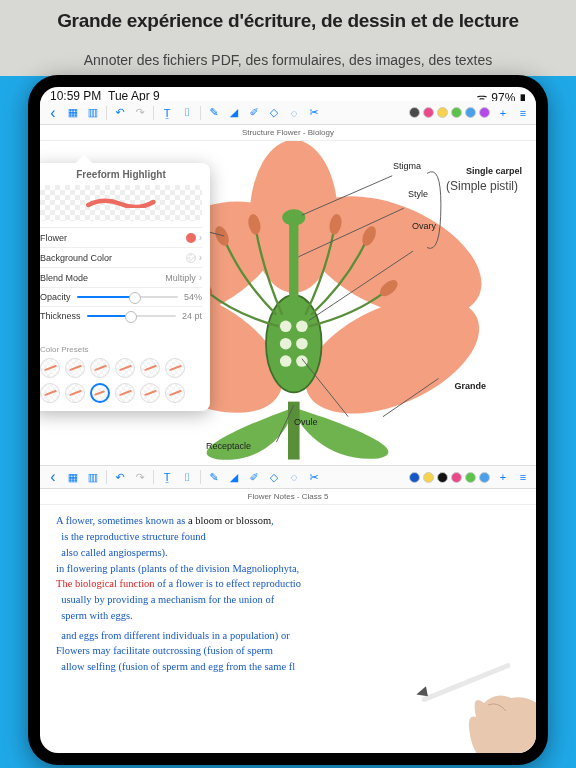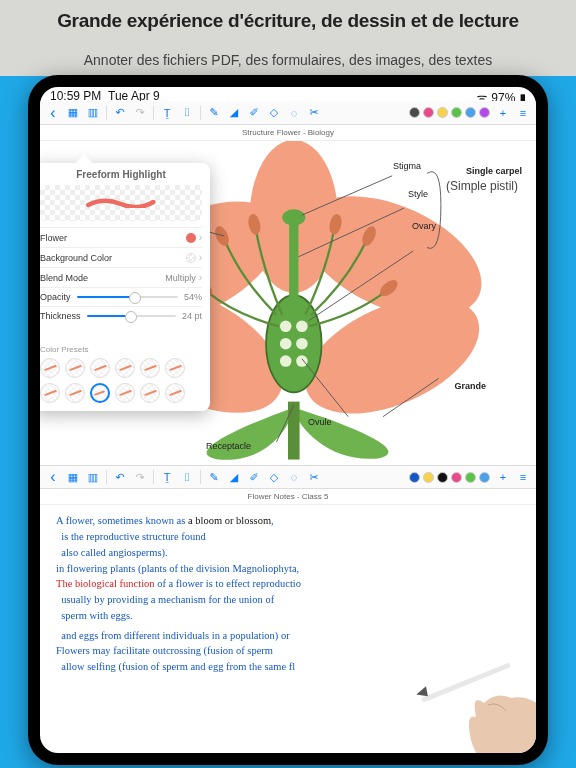--- a/index.html
+++ b/index.html
@@ -145,21 +145,21 @@
         <path d="M 330 28 Q 342 20 342 55 Q 342 98 330 92" stroke="#555" stroke-width="0.8" fill="none"></path>
       </svg>
       <span class="label" style="top:62px; left:94px">Anther</span>
       <span class="label" style="top:82px; left:102px">ent</span>
       <span class="label" style="top:20px; right:115px">Stigma</span>
       <span class="label" style="top:48px; right:108px">Style</span>
       <span class="label" style="top:80px; right:100px">Ovary</span>
       <span class="label bold" style="top:25px; right:14px">Single carpel</span>
       <span class="label sub" style="top:38px; right:18px">(Simple pistil)</span>
       <span class="label bold" style="bottom:74px; right:50px">Grande</span>
-      <span class="label" style="bottom:38px; left:268px">Ovule</span>
+      <span class="label" style="bottom:38px; left:254px">Ovule</span>
       <span class="label" style="bottom:14px; left:166px">Receptacle</span>
 
       
       <div class="popup">
         <h3>Freeform Highlight</h3>
         <div class="preview">
           <svg class="stroke" viewBox="0 0 140 20">
               <path d="M5 14 Q 35 -2 70 12 T 135 8" stroke="#ee6b62" stroke-width="9" fill="none" stroke-linecap="round"></path>
             </svg>
         </div>

